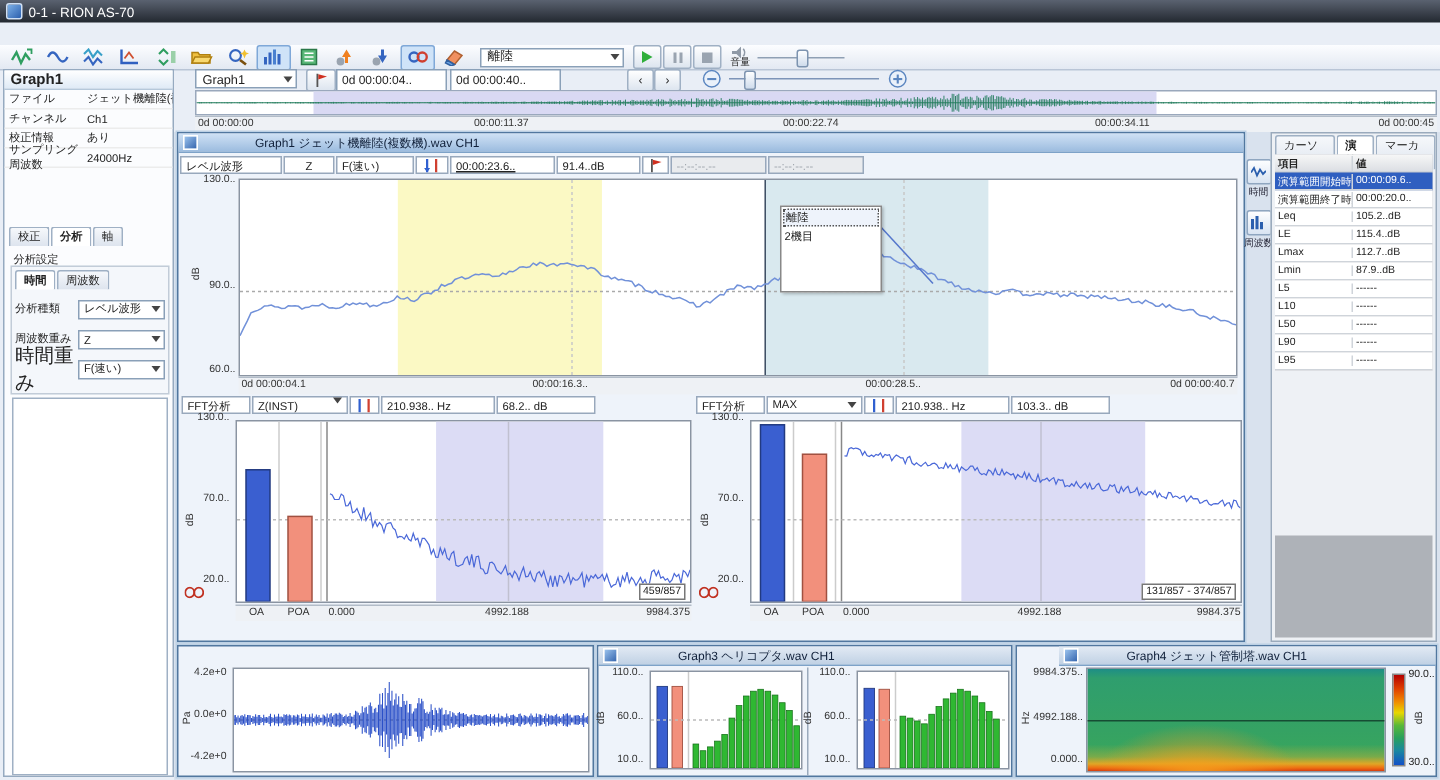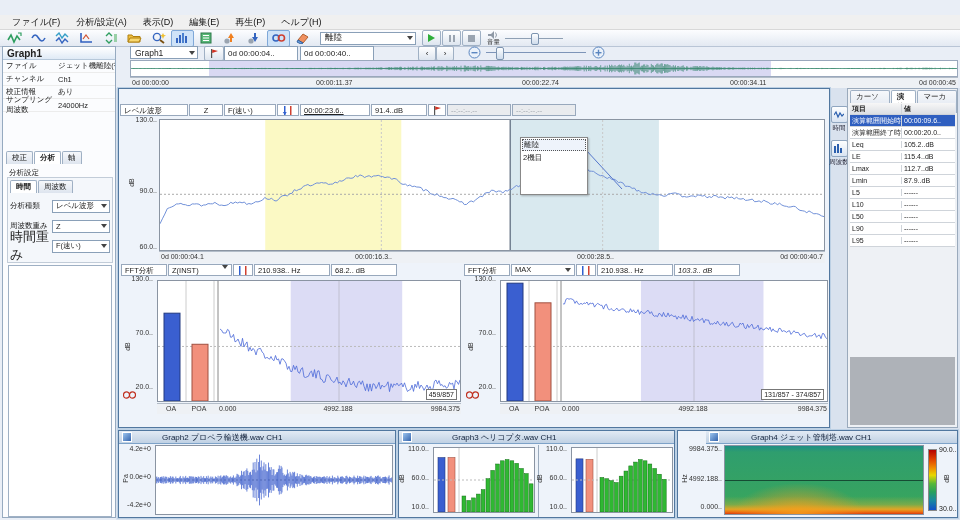--- a/index.html
+++ b/index.html
@@ -78,29 +78,25 @@
     border:1px solid #8a94a2;box-sizing:border-box;}
   .colorbar{position:absolute;width:9px;border:1px solid #888;box-sizing:border-box;background:
     linear-gradient(#b40000 0%,#e04200 16%,#f08c00 30%,#e8d800 42%,#58b838 56%,#28a05c 70%,#1a88a0 84%,#1250c8 100%);}
   svg{display:block;}
 </style>
 </head>
 <body>
 
 <div class="stage">
 
-
-  <div class="menubar abs" id="menubar">
-      <span class="menu-item">ファイル(F)</span>
-      <span class="menu-item">分析/設定(A)</span>
-      <span class="menu-item">表示(D)</span>
-      <span class="menu-item">編集(E)</span>
-      <span class="menu-item">再生(P)</span>
-      <span class="menu-item">ヘルプ(H)</span>
-    </div>
+  <div class="titlebar abs">
+    <span class="app-icon"></span>
+    <span>0-1 - RION AS-70</span>
+  </div>
+
 
   <div class="toolbar abs">
     <span id="toolbar-icons" style="display:flex;gap:1px;">
         <div class="tbtn">
           <svg width="15" height="12" viewBox="0 0 15 12">
             <polyline points="1,8 4,3 7,10 10,4 13,8" fill="none" stroke="#2f9e60" stroke-width="1.6"></polyline>
             <polyline points="11,1 14,1 14,4" fill="none" stroke="#2f9e60" stroke-width="1.2"></polyline>
           </svg>
         </div>
         <div class="tbtn">
@@ -311,20 +307,24 @@
               <span class="arr" style="width: 0px; height: 0px; border-left: 3px solid transparent; border-right: 3px solid transparent; border-top: 4px solid rgb(68, 68, 68);"></span>
             </div>
           </div>
         </div>
     </div>
     <div class="abs" style="left:5px;top:218px;width:102px;height:250px;background:#fff;border:1px solid #9fb0c4;"></div>
 
   </div>
 
   <div class="childwin abs" style="left:118px;top:88px;width:712px;height:340px;">
+    <div class="wtitle">
+      <span class="wicon"></span>
+      <span style="margin-left:34px;">Graph1  ジェット機離陸(複数機).wav   CH1</span>
+    </div>
 
     <div class="abs" style="left:1px;top:14px;height:14px;display:flex;gap:1px;align-items:center;">
       <span class="seg" style="width:68px;">レベル波形</span>
       <span class="seg" style="width:34px;text-align:center;">Z</span>
       <span class="seg" style="width:52px;">F(速い)</span>
       <span class="seg" style="width:22px;padding:0;display:flex;align-items:center;justify-content:center;gap:1px;">
         <svg width="12" height="9" viewBox="0 0 12 9">
             <rect x="2" y="0" width="1.5" height="9" fill="#3060d0"></rect>
             <rect x="8" y="0" width="1.5" height="9" fill="#d04030"></rect>
             <polygon points="2.75,9 0.75,6 4.75,6" fill="#3060d0"></polygon>
@@ -425,21 +425,21 @@
             <span>MAX</span>
             <span class="arr" style="width: 0px; height: 0px; border-left: 3px solid transparent; border-right: 3px solid transparent; border-top: 4px solid rgb(68, 68, 68);"></span>
           </div>
           <span class="seg" style="width: 20px; padding: 0px; display: flex; justify-content: center; align-items: center;">
             <svg width="12" height="9" viewBox="0 0 12 9">
               <rect x="2" y="0" width="1.5" height="9" fill="#3060d0"></rect>
               <rect x="8" y="0" width="1.5" height="9" fill="#d04030"></rect>
             </svg>
           </span>
           <span class="seg" style="width: 76px;">210.938.. Hz</span>
-          <span class="seg" style="width: 66px; font-style: italic;">103.3.. dB</span>
+          <span class="seg" style="width: 66px;">103.3.. dB</span>
         </div>
         <span class="ylab" style="left: -2px; top: 12px; width: 34px;">130.0..</span>
         <span class="ylab" style="left: -2px; top: 66px; width: 34px;">70.0..</span>
         <span class="ylab" style="left: -2px; top: 120px; width: 34px;">20.0..</span>
         <span class="rot" style="left: 2px; top: 80px;">dB</span>
         <div class="plot" style="position: absolute; left: 36px; top: 17px; width: 328px; height: 122px;">
           <svg width="326" height="120" viewBox="0 0 326 120">
             <rect x="139.92488262910797" y="0" width="122.55148669796557" height="120" fill="#dcdcf5"></rect>
             <line x1="28" y1="0" x2="28" y2="120" stroke="#ccc"></line>
             <line x1="56" y1="0" x2="56" y2="120" stroke="#ccc"></line>
@@ -538,24 +538,20 @@
         </div>
         <div class="crow">
           <span class="c1">L95</span>
           <span class="c2">------</span>
         </div>
       </div>
     <div class="abs" style="left:2px;top:268px;width:105px;height:68px;background:#aeb2b8;"></div>
   </div>
 
   <div class="childwin abs" style="left:118px;top:430px;width:278px;height:88px;">
-    <div class="wtitle gray">
-      <span class="wicon"></span>
-      <span style="margin-left:26px;">Graph2  プロペラ輸送機.wav   CH1</span>
-    </div>
     <span class="ylab" style="left:-2px;top:14px;width:34px;">4.2e+0</span>
     <span class="ylab" style="left:-2px;top:42px;width:34px;">0.0e+0</span>
     <span class="ylab" style="left:-2px;top:70px;width:34px;">-4.2e+0</span>
     <span class="rot" style="left:2px;top:44px;">Pa</span>
     <div class="plot abs" style="left:36px;top:14px;width:238px;height:70px;">
       <svg id="g2-svg" width="236" height="68" viewBox="0 0 236 68">
           <line x1="0" y1="34" x2="236" y2="34" stroke="#999" stroke-dasharray="2 2"></line>
           <path d="M0.0 30.8L0.0 37.2M0.9 30.6L0.9 37.4M1.8 32.2L1.8 35.8M2.7 31.0L2.7 37.0M3.6 32.5L3.6 35.5M4.5 31.1L4.5 36.9M5.4 30.7L5.4 37.3M6.3 31.5L6.3 36.5M7.2 30.2L7.2 37.8M8.1 32.1L8.1 35.9M9.0 30.6L9.0 37.4M9.9 30.7L9.9 37.3M10.8 30.9L10.8 37.1M11.7 32.7L11.7 35.3M12.6 31.4L12.6 36.6M13.5 31.9L13.5 36.1M14.4 30.2L14.4 37.8M15.3 31.9L15.3 36.1M16.2 30.6L16.2 37.4M17.1 30.7L17.1 37.3M18.0 32.0L18.0 36.0M18.9 32.7L18.9 35.3M19.8 30.5L19.8 37.5M20.7 32.2L20.7 35.8M21.6 32.0L21.6 36.0M22.5 32.4L22.5 35.6M23.4 31.4L23.4 36.6M24.3 29.9L24.3 38.1M25.2 32.0L25.2 36.0M26.1 32.5L26.1 35.5M27.0 30.3L27.0 37.7M27.9 31.8L27.9 36.2M28.8 31.6L28.8 36.4M29.7 29.9L29.7 38.1M30.6 31.9L30.6 36.1M31.5 31.6L31.5 36.4M32.4 32.1L32.4 35.9M33.3 30.2L33.3 37.8M34.2 30.6L34.2 37.4M35.1 30.1L35.1 37.9M36.0 31.2L36.0 36.8M36.9 30.4L36.9 37.6M37.8 30.8L37.8 37.2M38.7 32.3L38.7 35.7M39.6 30.8L39.6 37.2M40.5 31.0L40.5 37.0M41.4 31.8L41.4 36.2M42.3 30.4L42.3 37.6M43.2 30.9L43.2 37.1M44.1 32.7L44.1 35.3M45.0 29.9L45.0 38.1M45.9 31.7L45.9 36.3M46.8 31.7L46.8 36.3M47.7 30.1L47.7 37.9M48.6 32.0L48.6 36.0M49.5 32.2L49.5 35.8M50.4 30.2L50.4 37.8M51.3 31.9L51.3 36.1M52.2 29.7L52.2 38.3M53.1 32.7L53.1 35.3M54.0 31.6L54.0 36.4M54.9 30.4L54.9 37.6M55.8 31.8L55.8 36.2M56.7 30.7L56.7 37.3M57.6 32.5L57.6 35.5M58.5 32.5L58.5 35.5M59.4 30.4L59.4 37.6M60.3 31.0L60.3 37.0M61.2 31.9L61.2 36.1M62.1 29.7L62.1 38.3M63.0 32.5L63.0 35.5M63.9 30.2L63.9 37.8M64.8 29.4L64.8 38.6M65.7 31.6L65.7 36.4M66.6 30.7L66.6 37.3M67.5 29.6L67.5 38.4M68.4 29.6L68.4 38.4M69.3 30.5L69.3 37.5M70.2 29.1L70.2 38.9M71.1 29.9L71.1 38.1M72.0 30.5L72.0 37.5M72.9 32.0L72.9 36.0M73.8 31.3L73.8 36.7M74.7 30.4L74.7 37.6M75.6 31.8L75.6 36.2M76.5 31.4L76.5 36.6M77.4 29.4L77.4 38.6M78.3 31.7L78.3 36.3M79.2 31.8L79.2 36.2M80.1 30.5L80.1 37.5M81.0 27.8L81.0 40.2M81.9 28.3L81.9 39.7M82.8 29.2L82.8 38.8M83.7 30.9L83.7 37.1M84.6 29.5L84.6 38.5M85.5 24.8L85.5 43.2M86.4 28.8L86.4 39.2M87.3 25.8L87.3 42.2M88.2 25.1L88.2 42.9M89.1 29.8L89.1 38.2M90.0 24.1L90.0 43.9M90.9 22.4L90.9 45.6M91.8 24.9L91.8 43.1M92.7 29.1L92.7 38.9M93.6 26.5L93.6 41.5M94.5 25.8L94.5 42.2M95.4 28.8L95.4 39.2M96.3 23.8L96.3 44.2M97.2 16.5L97.2 51.5M98.1 23.6L98.1 44.4M99.0 16.0L99.0 52.0M99.9 26.3L99.9 41.7M100.8 12.7L100.8 55.3M101.7 24.4L101.7 43.6M102.6 16.0L102.6 52.0M103.5 8.6L103.5 59.4M104.4 21.2L104.4 46.8M105.3 14.5L105.3 53.5M106.2 24.4L106.2 43.6M107.1 20.4L107.1 47.6M108.0 16.4L108.0 51.6M108.9 23.6L108.9 44.4M109.8 18.2L109.8 49.8M110.7 25.1L110.7 42.9M111.6 25.3L111.6 42.7M112.5 16.6L112.5 51.4M113.4 21.3L113.4 46.7M114.3 23.9L114.3 44.1M115.2 21.1L115.2 46.9M116.1 29.0L116.1 39.0M117.0 23.3L117.0 44.7M117.9 23.4L117.9 44.6M118.8 29.6L118.8 38.4M119.7 28.3L119.7 39.7M120.6 26.3L120.6 41.7M121.5 26.1L121.5 41.9M122.4 22.8L122.4 45.2M123.3 19.4L123.3 48.6M124.2 23.0L124.2 45.0M125.1 19.9L125.1 48.1M126.0 21.5L126.0 46.5M126.9 26.9L126.9 41.1M127.8 29.3L127.8 38.7M128.7 28.5L128.7 39.5M129.6 29.9L129.6 38.1M130.5 28.5L130.5 39.5M131.4 23.5L131.4 44.5M132.3 27.4L132.3 40.6M133.2 30.6L133.2 37.4M134.1 25.9L134.1 42.1M135.0 27.5L135.0 40.5M135.9 29.5L135.9 38.5M136.8 25.9L136.8 42.1M137.7 26.8L137.7 41.2M138.6 25.8L138.6 42.2M139.5 30.5L139.5 37.5M140.4 30.1L140.4 37.9M141.3 27.3L141.3 40.7M142.2 30.3L142.2 37.7M143.1 30.2L143.1 37.8M144.0 28.0L144.0 40.0M144.9 31.9L144.9 36.1M145.8 28.8L145.8 39.2M146.7 29.5L146.7 38.5M147.6 30.8L147.6 37.2M148.5 31.1L148.5 36.9M149.4 29.3L149.4 38.7M150.3 28.7L150.3 39.3M151.2 29.8L151.2 38.2M152.1 29.7L152.1 38.3M153.0 29.4L153.0 38.6M153.9 30.5L153.9 37.5M154.8 30.0L154.8 38.0M155.7 31.5L155.7 36.5M156.6 31.9L156.6 36.1M157.5 30.9L157.5 37.1M158.4 30.4L158.4 37.6M159.3 32.1L159.3 35.9M160.2 30.0L160.2 38.0M161.1 30.7L161.1 37.3M162.0 30.7L162.0 37.3M162.9 31.0L162.9 37.0M163.8 30.6L163.8 37.4M164.7 31.2L164.7 36.8M165.6 31.6L165.6 36.4M166.5 31.0L166.5 37.0M167.4 30.7L167.4 37.3M168.3 30.3L168.3 37.7M169.2 31.3L169.2 36.7M170.1 31.7L170.1 36.3M171.0 30.0L171.0 38.0M171.9 32.4L171.9 35.6M172.8 31.4L172.8 36.6M173.7 30.4L173.7 37.6M174.6 32.2L174.6 35.8M175.5 32.2L175.5 35.8M176.4 29.6L176.4 38.4M177.3 32.5L177.3 35.5M178.2 31.1L178.2 36.9M179.1 31.5L179.1 36.5M180.0 32.3L180.0 35.7M180.9 32.1L180.9 35.9M181.8 29.7L181.8 38.3M182.7 31.5L182.7 36.5M183.6 32.6L183.6 35.4M184.5 30.8L184.5 37.2M185.4 30.6L185.4 37.4M186.3 30.3L186.3 37.7M187.2 31.1L187.2 36.9M188.1 32.0L188.1 36.0M189.0 32.1L189.0 35.9M189.9 30.0L189.9 38.0M190.8 29.7L190.8 38.3M191.7 31.1L191.7 36.9M192.6 32.3L192.6 35.7M193.5 30.6L193.5 37.4M194.4 31.1L194.4 36.9M195.3 31.7L195.3 36.3M196.2 32.3L196.2 35.7M197.1 31.2L197.1 36.8M198.0 29.6L198.0 38.4M198.9 31.0L198.9 37.0M199.8 32.1L199.8 35.9M200.7 31.9L200.7 36.1M201.6 29.7L201.6 38.3M202.5 32.0L202.5 36.0M203.4 30.2L203.4 37.8M204.3 30.4L204.3 37.6M205.2 30.8L205.2 37.2M206.1 32.6L206.1 35.4M207.0 31.3L207.0 36.7M207.9 29.7L207.9 38.3M208.8 32.6L208.8 35.4M209.7 30.2L209.7 37.8M210.6 31.1L210.6 36.9M211.5 30.9L211.5 37.1M212.4 31.2L212.4 36.8M213.3 31.6L213.3 36.4M214.2 30.6L214.2 37.4M215.1 29.9L215.1 38.1M216.0 31.8L216.0 36.2M216.9 31.5L216.9 36.5M217.8 32.6L217.8 35.4M218.7 31.7L218.7 36.3M219.6 30.0L219.6 38.0M220.5 31.0L220.5 37.0M221.4 29.9L221.4 38.1M222.3 29.5L222.3 38.5M223.2 31.0L223.2 37.0M224.1 30.5L224.1 37.5M225.0 32.4L225.0 35.6M225.9 32.3L225.9 35.7M226.8 31.0L226.8 37.0M227.7 31.0L227.7 37.0M228.6 30.9L228.6 37.1M229.5 30.6L229.5 37.4M230.4 31.3L230.4 36.7M231.3 32.6L231.3 35.4M232.2 30.8L232.2 37.2M233.1 29.4L233.1 38.6M234.0 32.3L234.0 35.7M234.9 32.1L234.9 35.9M235.8 31.4L235.8 36.6" stroke="#2b50c8" stroke-width="0.7"></path>
         </svg>
     </div>

